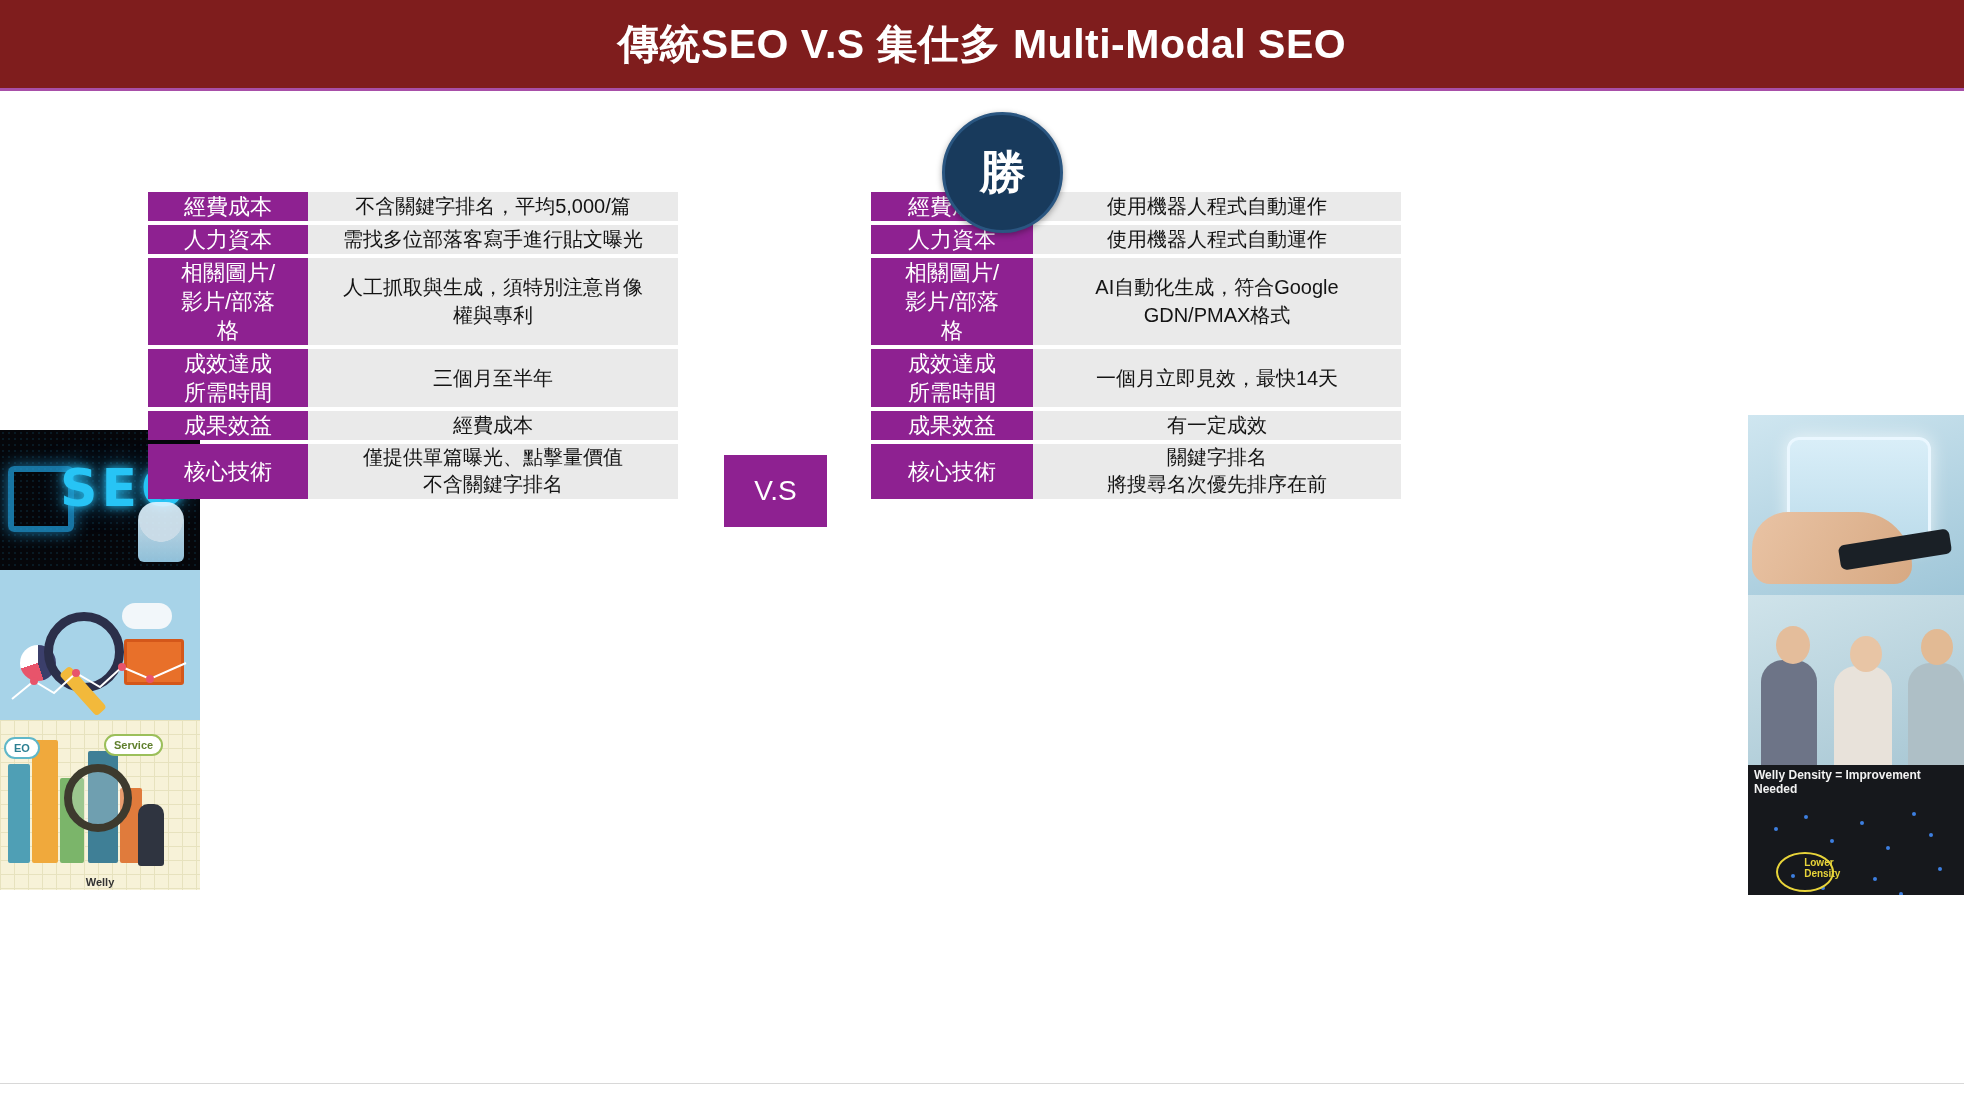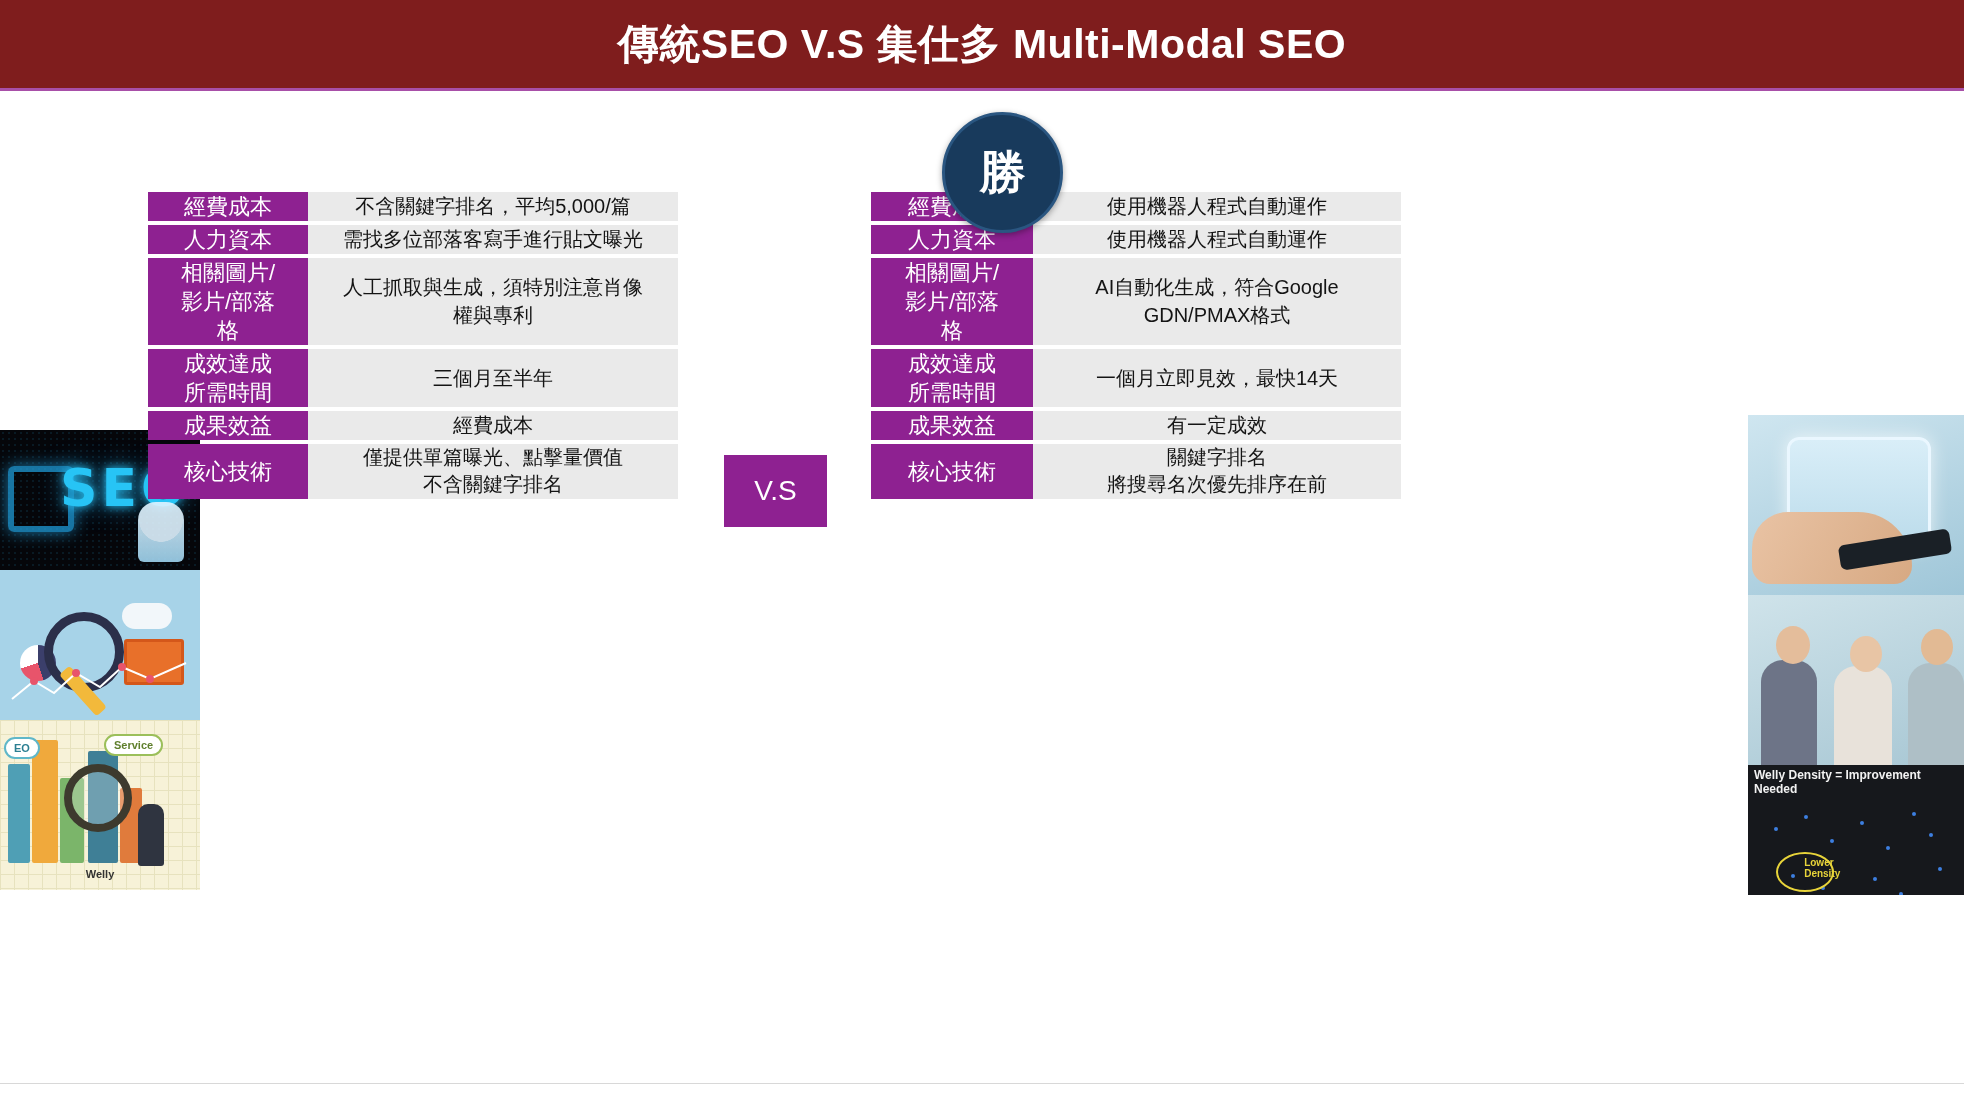--- a/index.html
+++ b/index.html
@@ -98,21 +98,21 @@
     position:absolute;left:2%;top:10%;padding:3px 8px;background:#fff;
     border:2px solid #5fb7c9;border-radius:12px;color:#2b7f92;
     font-size:11px;font-weight:bold;
   }
   .ph-city .bubble2{
     position:absolute;left:52%;top:8%;padding:3px 8px;background:#fff;
     border:2px solid #9bbf5a;border-radius:12px;color:#5f7f2c;
     font-size:11px;font-weight:bold;
   }
   .ph-city .welly{
-    position:absolute;left:50%;transform:translateX(-50%);bottom:10px;
+    position:absolute;left:50%;transform:translateX(-50%);bottom:2px;
     font-size:11px;font-weight:bold;color:#333;
   }
   
   .ph-hand{height:180px;background:linear-gradient(160deg,#cfe6f0,#9fc6d8);}
   .ph-hand .screen{
     position:absolute;left:18%;top:12%;width:64%;height:58%;
     border:3px solid #eaf7ff;border-radius:12px;
     background:linear-gradient(180deg,#d9eef8,#bcdceb);
     box-shadow:0 0 18px rgba(255,255,255,.7);
   }

